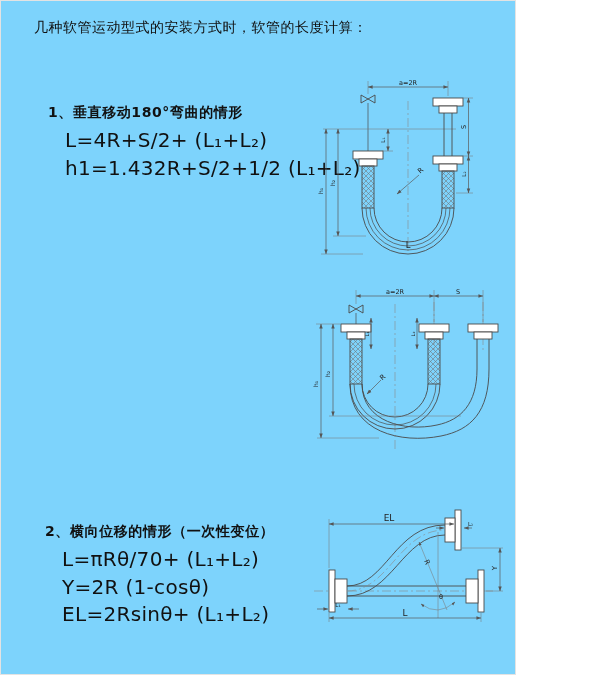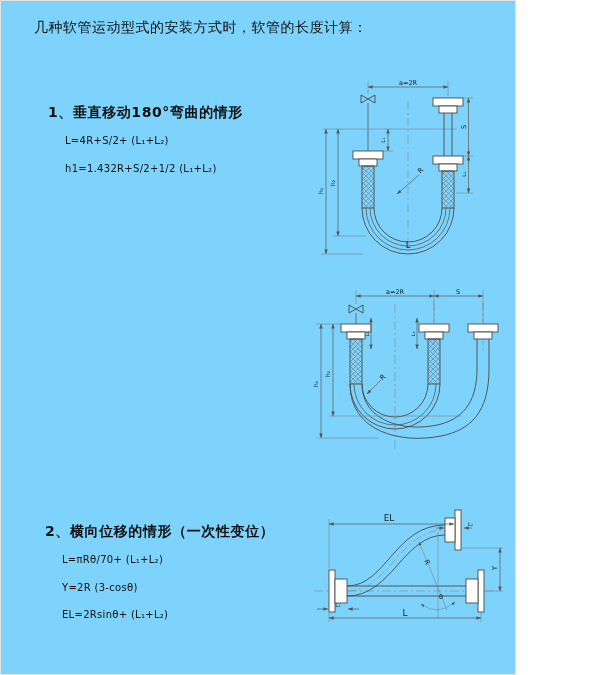--- a/index.html
+++ b/index.html
@@ -7,21 +7,21 @@
     position:relative;width:516px;height:675px;background:#7dd3fc;
     font-family:"DejaVu Sans","Liberation Sans",sans-serif;color:#1a1a1a;
     overflow:hidden;box-sizing:border-box;border:1px solid #e3e3e3;
   }
   .doc-title{
     position:absolute;left:33px;top:18px;font-size:14px;font-weight:500;
     letter-spacing:0.5px;color:#111;
   }
   .section{position:absolute;}
   .sec-heading{font-size:14px;font-weight:700;letter-spacing:0.6px;color:#111;margin-bottom:5px;}
-  .formula{font-size:10px;line-height:27.5px;margin-left:17px;letter-spacing:0.3px;color:#111;white-space:pre;}
+  .formula{font-size:20px;line-height:27.5px;margin-left:17px;letter-spacing:0.3px;color:#111;white-space:pre;}
   #s1{left:47px;top:103px;}
   #s2{left:47px;top:308px;}
   #s3{left:44px;top:522px;}
   svg.draw{position:absolute;left:0;top:0;}
   svg text{font-family:"DejaVu Sans","Liberation Sans",sans-serif;fill:#222;}
   .part{fill:none;stroke:#4a4a4a;stroke-width:0.9;}
   .partf{fill:#ffffff;stroke:#4a4a4a;stroke-width:0.9;}
   .dim{fill:none;stroke:#5a5a5a;stroke-width:0.7;}
   .thin{fill:none;stroke:#7a7a7a;stroke-width:0.55;}
   .cl{fill:none;stroke:#8a8a8a;stroke-width:0.6;stroke-dasharray:9 3 2 3;}
@@ -37,21 +37,21 @@
   <div class="section" id="s1">
     <div class="sec-heading">1、垂直移动180°弯曲的情形</div>
     <div class="formula">L=4R+S/2+ (L₁+L₂)</div>
     <div class="formula">h1=1.432R+S/2+1/2 (L₁+L₂)</div>
   </div>
 
 
   <div class="section" id="s3">
     <div class="sec-heading">2、横向位移的情形（一次性变位）</div>
     <div class="formula">L=πRθ/70+ (L₁+L₂)</div>
-    <div class="formula">Y=2R (3-cosθ)</div>
+    <div class="formula">Y=2R (1-cosθ)</div>
     <div class="formula">EL=2Rsinθ+ (L₁+L₂)</div>
   </div>
 
   <svg class="draw" width="600" height="675" viewBox="0 0 600 675">
     <defs>
       <marker id="ar" viewBox="0 0 8 8" refX="7.5" refY="4" markerWidth="7" markerHeight="7" orient="auto-start-reverse">
         <path d="M0,1.2 L8,4 L0,6.8 Z" fill="#555"></path>
       </marker>
       <pattern id="hatch" width="5" height="5" patternUnits="userSpaceOnUse">
         <path d="M0,5 L5,0 M0,0 L5,5" stroke="#6f6f6f" stroke-width="0.55" fill="none"></path>

